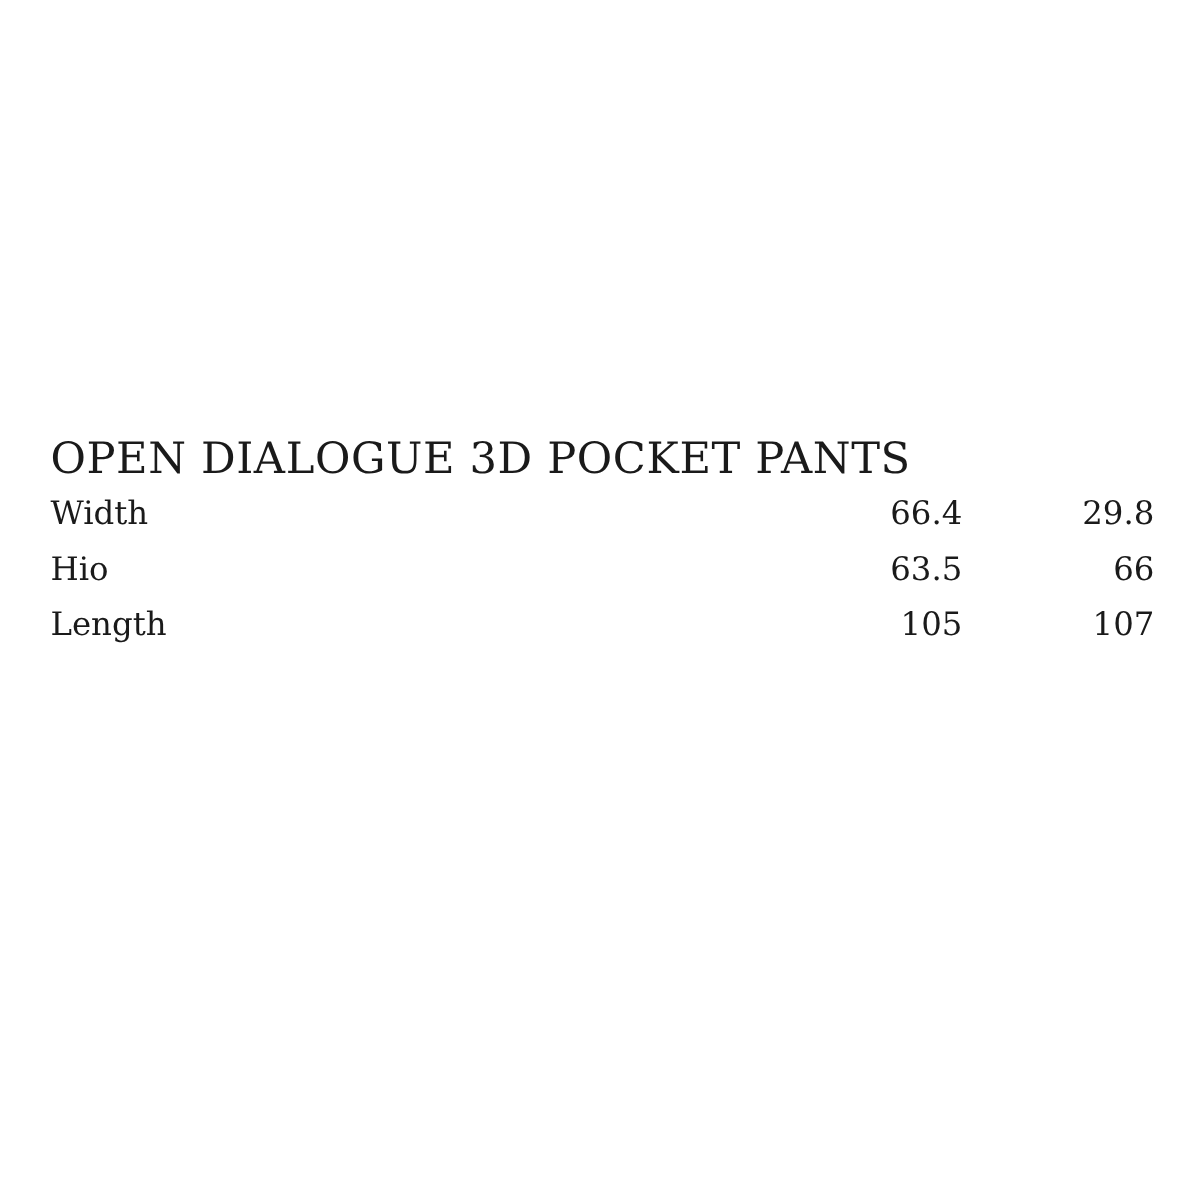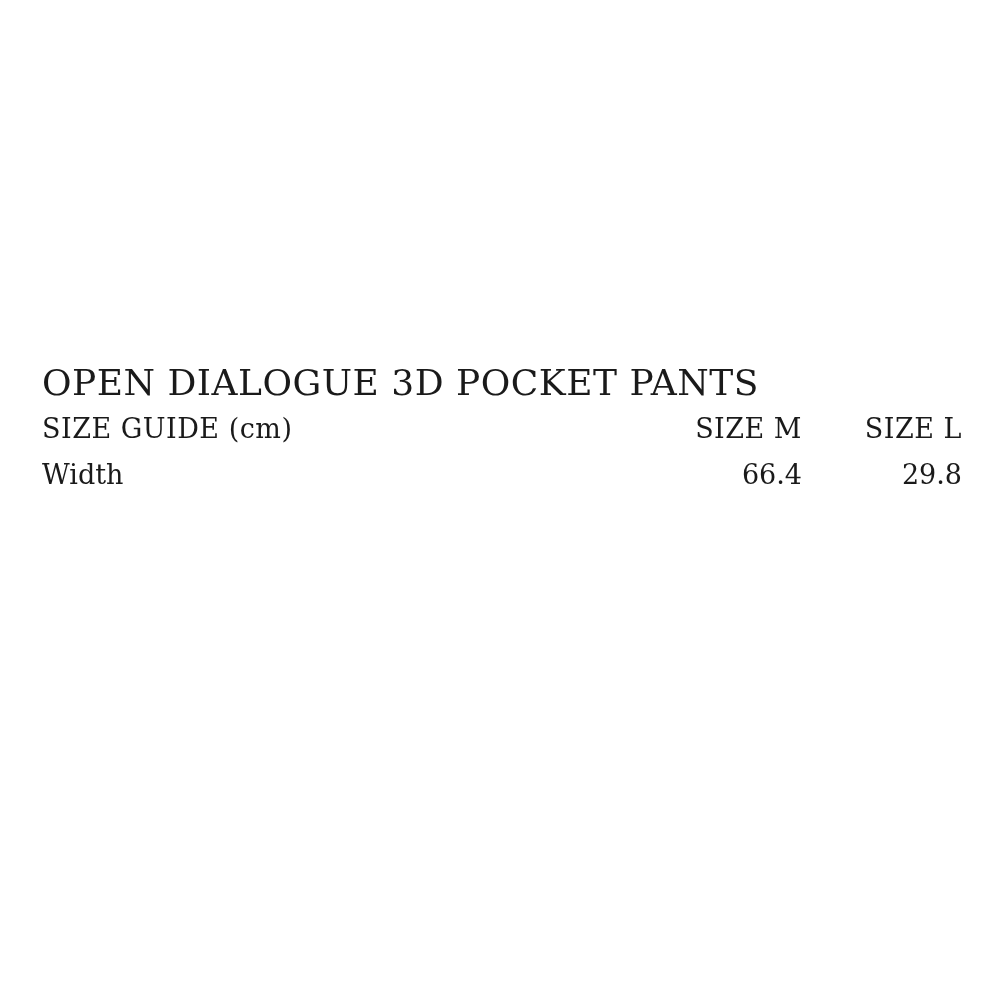--- a/index.html
+++ b/index.html
@@ -57,26 +57,31 @@
 </style>
 </head>
 <body>
 
 <div class="size-guide">
 
   <div class="title">OPEN DIALOGUE 3D POCKET PANTS</div>
 
   <table class="guide">
     <tbody>
-      <tr class="head-row">
-        <td class="label">SIZE GUIDE (cm)</td>
-        <td class="col-m">SIZE M</td>
-        <td class="col-l">SIZE L</td>
-      </tr>
       <tr>
         <td class="label">Width</td>
         <td class="col-m">66.4</td>
         <td class="col-l">29.8</td>
+      </tr>
+      <tr>
+        <td class="label">Hio</td>
+        <td class="col-m">63.5</td>
+        <td class="col-l">66</td>
+      </tr>
+      <tr>
+        <td class="label">Length</td>
+        <td class="col-m">105</td>
+        <td class="col-l">107</td>
       </tr>
     </tbody>
   </table>
 
 </div>
 
 </body></html>

